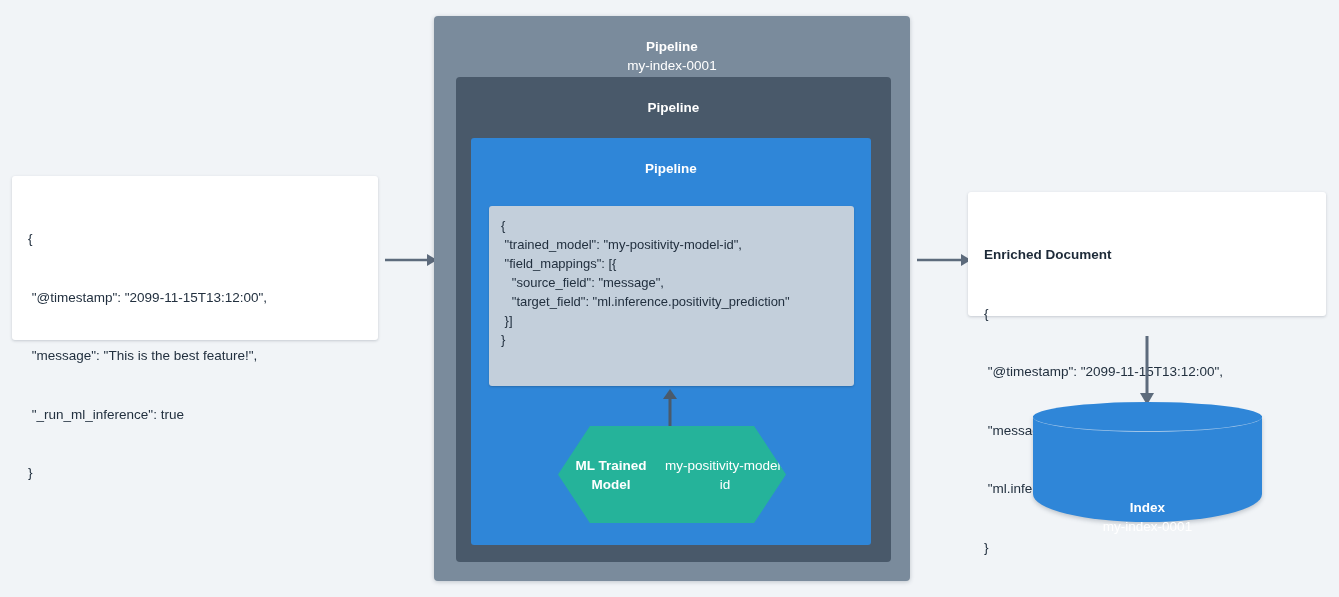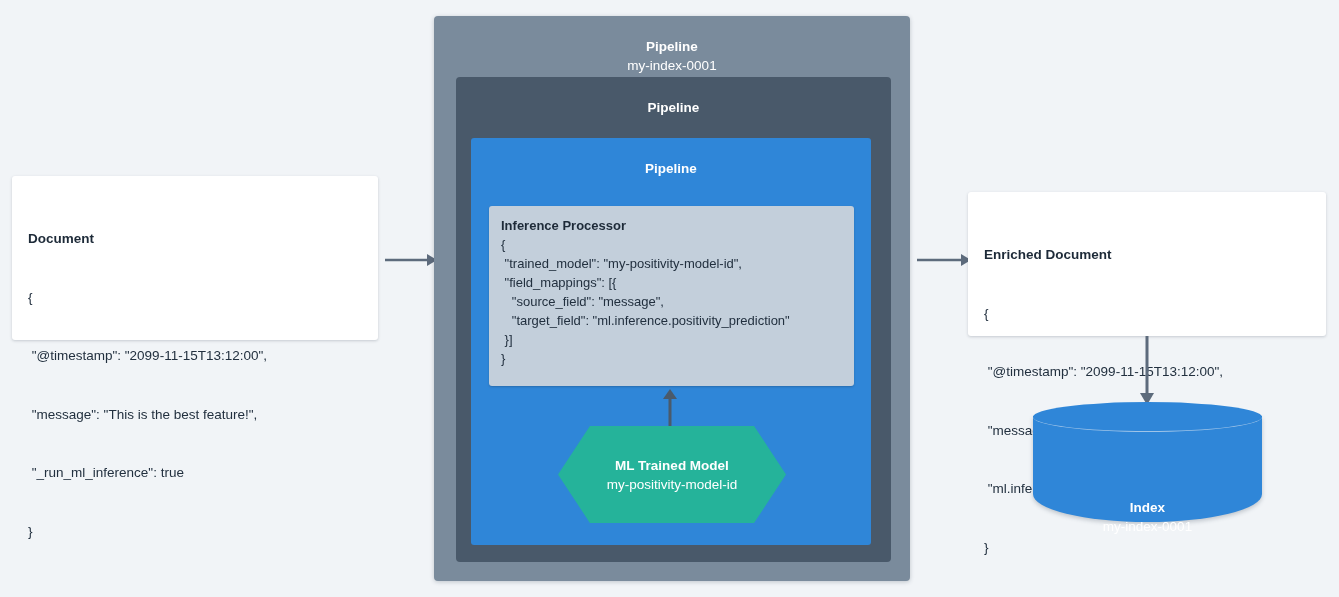--- a/index.html
+++ b/index.html
@@ -50,21 +50,21 @@
   #document-card {
     left: 12px;
     top: 176px;
     width: 366px;
     height: 164px;
   }
   #enriched-card {
     left: 968px;
     top: 192px;
     width: 358px;
-    height: 144px;
+    height: 124px;
   }
 
   
   .pipe-outer {
     position: absolute;
     left: 434px;
     top: 16px;
     width: 476px;
     height: 565px;
     background: #7a8b9c;
@@ -130,21 +130,20 @@
   .hexagon {
     position: absolute;
     left: 558px;
     top: 426px;
     width: 228px;
     height: 97px;
     background: #25b39a;
     -webkit-clip-path: polygon(14% 0%, 86% 0%, 100% 50%, 86% 100%, 14% 100%, 0% 50%);
     clip-path: polygon(14% 0%, 86% 0%, 100% 50%, 86% 100%, 14% 100%, 0% 50%);
     display: flex;
-    flex-direction: column;
     align-items: center;
     justify-content: center;
     color: #ffffff;
     text-align: center;
   }
   .hexagon .kind {
     display: block;
     font-weight: bold;
     font-size: 13.5px;
     line-height: 19px;
@@ -211,21 +210,20 @@
   #arrow-pipeline-to-enriched { left: 915px; top: 248px; width: 56px; height: 24px; }
   #arrow-model-to-processor { left: 650px; top: 388px; width: 40px; height: 44px; }
   #arrow-enriched-to-index { left: 1127px; top: 336px; width: 40px; height: 70px; }
 </style>
 </head>
 <body>
 
 <div class="stage">
 
   <div class="doc-card" id="document-card">
-    <span class="doc-title">Document</span>
     <span class="doc-line">{</span>
     <span class="doc-line"> "@timestamp": "2099-11-15T13:12:00",</span>
     <span class="doc-line"> "message": "This is the best feature!",</span>
     <span class="doc-line"> "_run_ml_inference": true</span>
     <span class="doc-line">}</span>
   </div>
 
   <svg class="arrow" id="arrow-doc-to-pipeline" viewBox="0 0 54 24">
     <line x1="2" y1="12" x2="44" y2="12" stroke="#5d6b7c" stroke-width="2.6"></line>
     <polygon points="44,6 54,12 44,18" fill="#5d6b7c"></polygon>
@@ -241,21 +239,20 @@
       <div class="pipe-head">
         <span class="kind">Pipeline</span>
       </div>
 
       <div class="pipe-inner">
         <div class="pipe-head">
           <span class="kind">Pipeline</span>
         </div>
 
         <div class="processor">
-          <span class="doc-title">Inference Processor</span>
           <span class="doc-line">{</span>
           <span class="doc-line"> "trained_model": "my-positivity-model-id",</span>
           <span class="doc-line"> "field_mappings": [{</span>
           <span class="doc-line">   "source_field": "message",</span>
           <span class="doc-line">   "target_field": "ml.inference.positivity_prediction"</span>
           <span class="doc-line"> }]</span>
           <span class="doc-line">}</span>
         </div>
       </div>
     </div>

